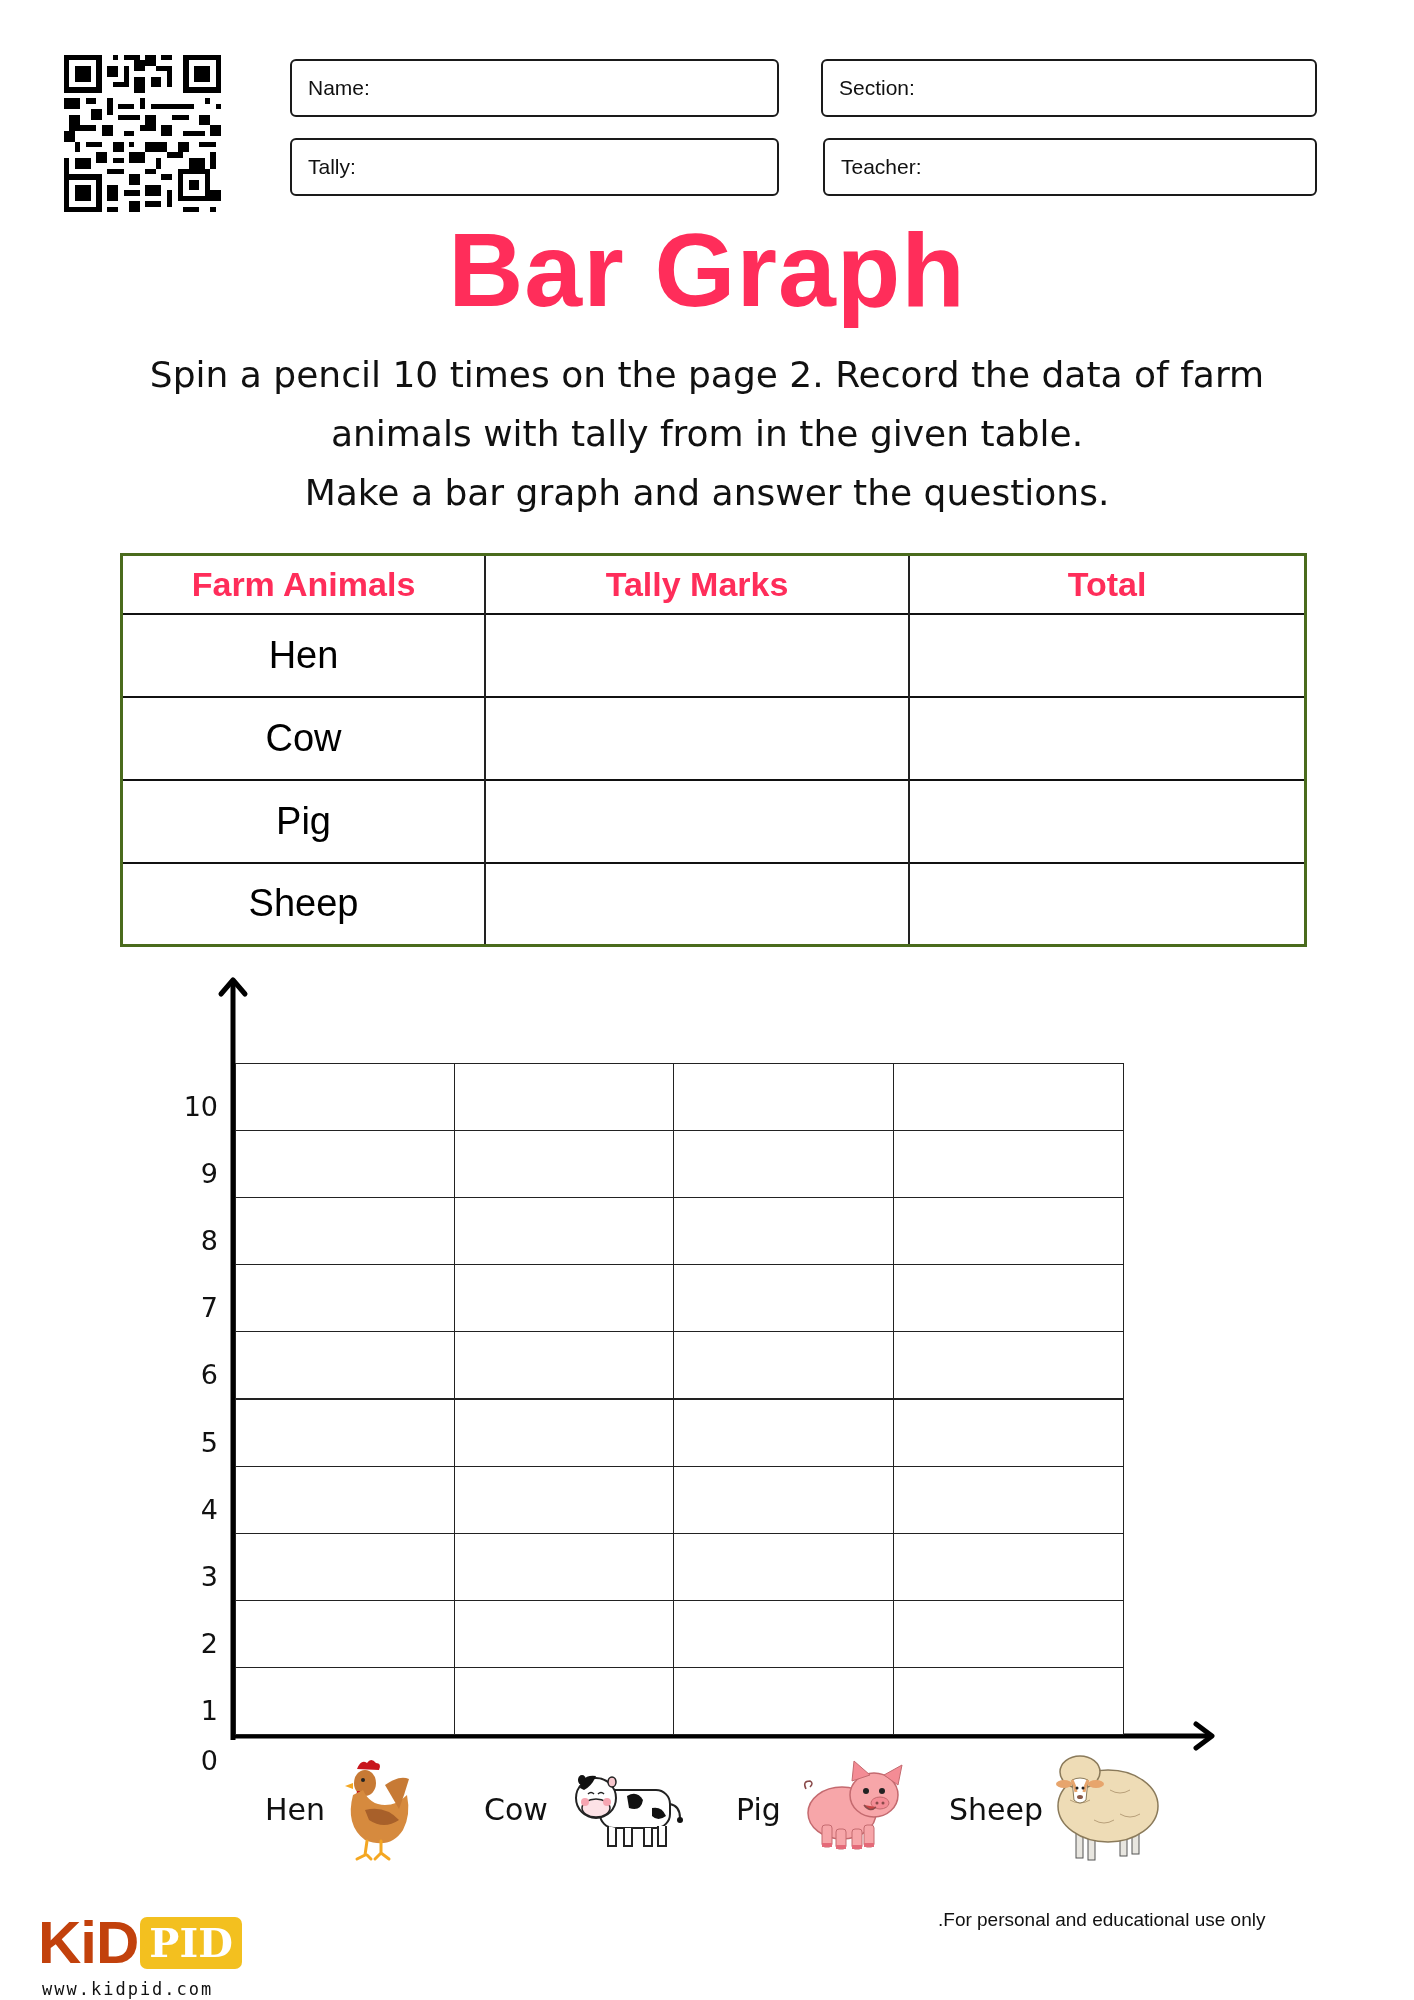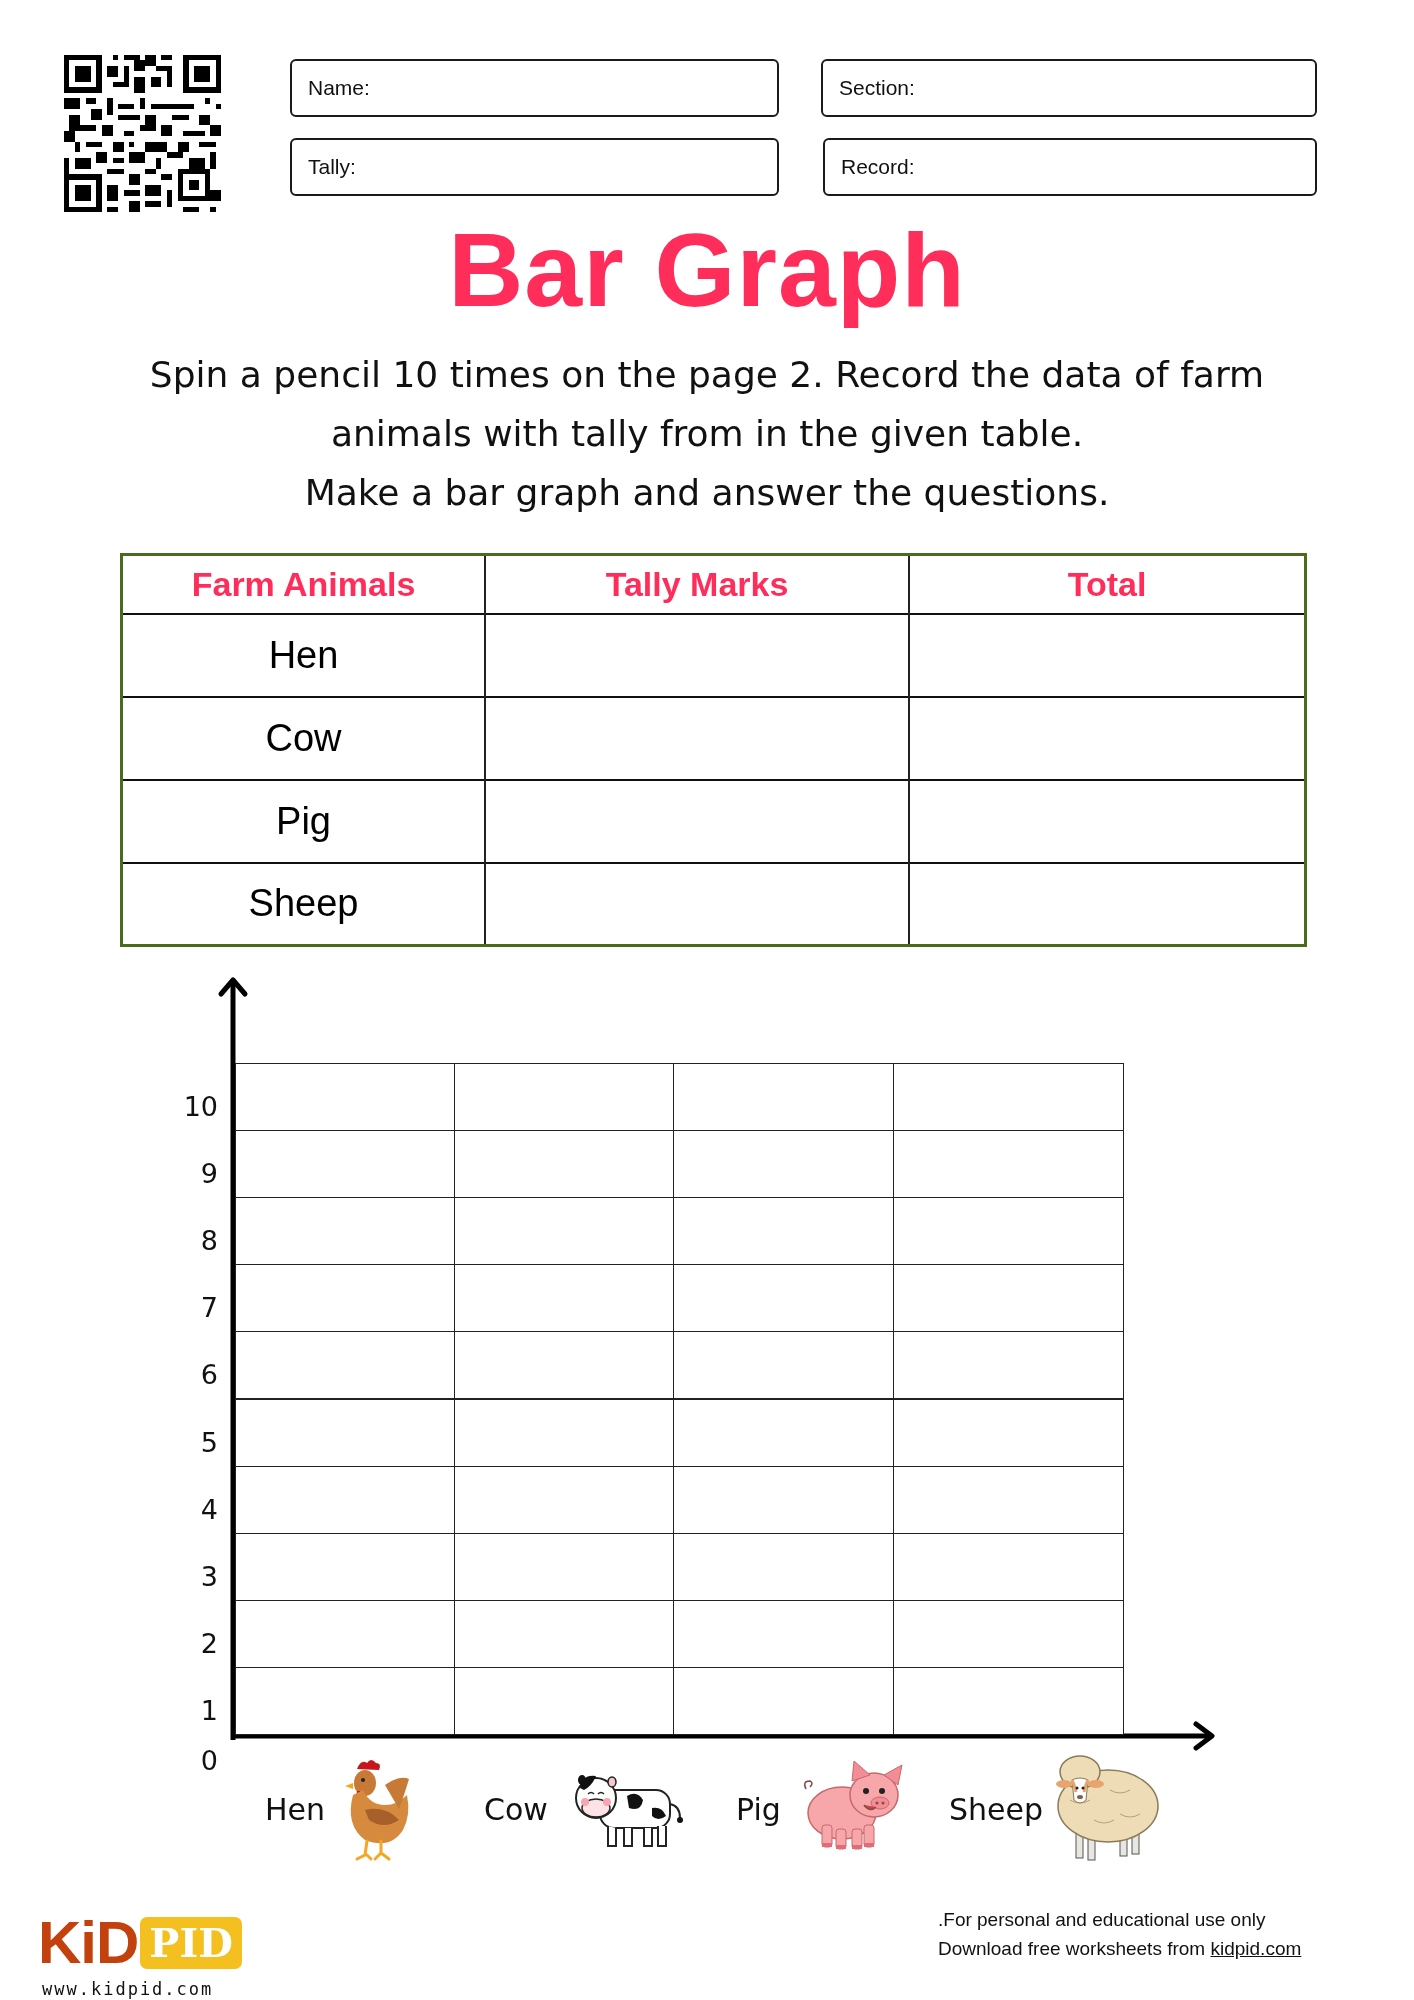--- a/index.html
+++ b/index.html
@@ -150,21 +150,21 @@
 <div id="f-name" class="field">
   <span>Name:</span>
 </div>
 <div id="f-date" class="field">
   <span>Tally:</span>
 </div>
 <div id="f-section" class="field">
   <span>Section:</span>
 </div>
 <div id="f-teacher" class="field">
-  <span>Record:</span>
+  <span>Teacher:</span>
 </div>
 
 <div id="title" class="abs">Bar Graph</div>
 
 <div id="instr" class="abs">
   <div>Spin a pencil 10 times on the page 2. Record the data of farm</div>
   <div>animals with tally from in the given table.</div>
   <div>Make a bar graph and answer the questions.</div>
 </div>
 
@@ -353,14 +353,13 @@
 
 <div id="logo" class="abs">
   <div>
     <span class="kid">KiD</span><span class="pid">PID</span>
   </div>
   <div class="url">www.kidpid.com</div>
 </div>
 
 <div id="disclaimer" class="abs">
   <div>.For personal and educational use only</div>
-  <div><span>Download free worksheets from </span><a>kidpid.com</a></div>
 </div>
 
 </body></html>

